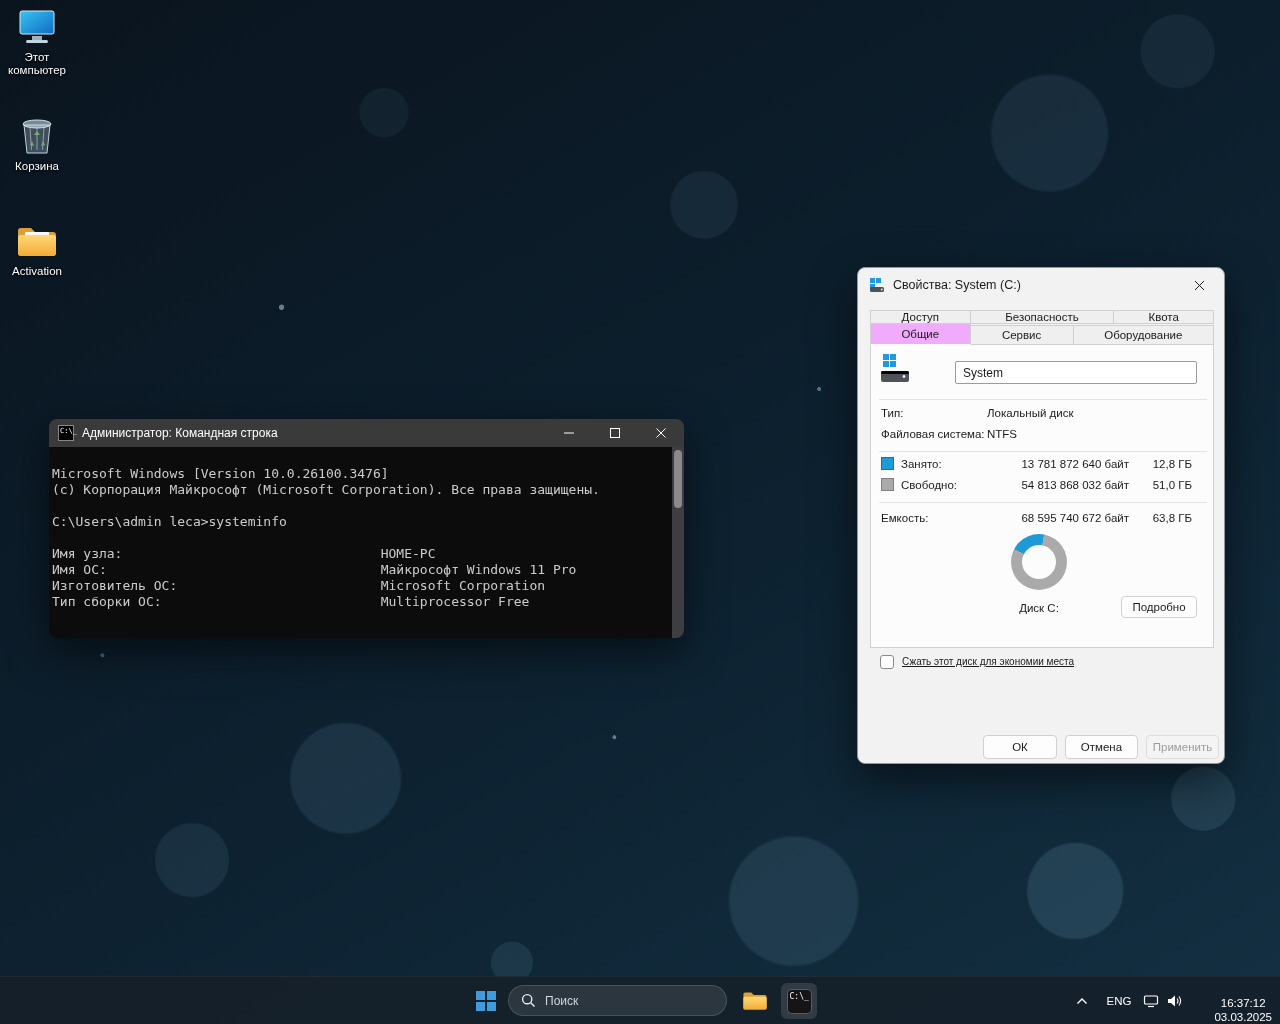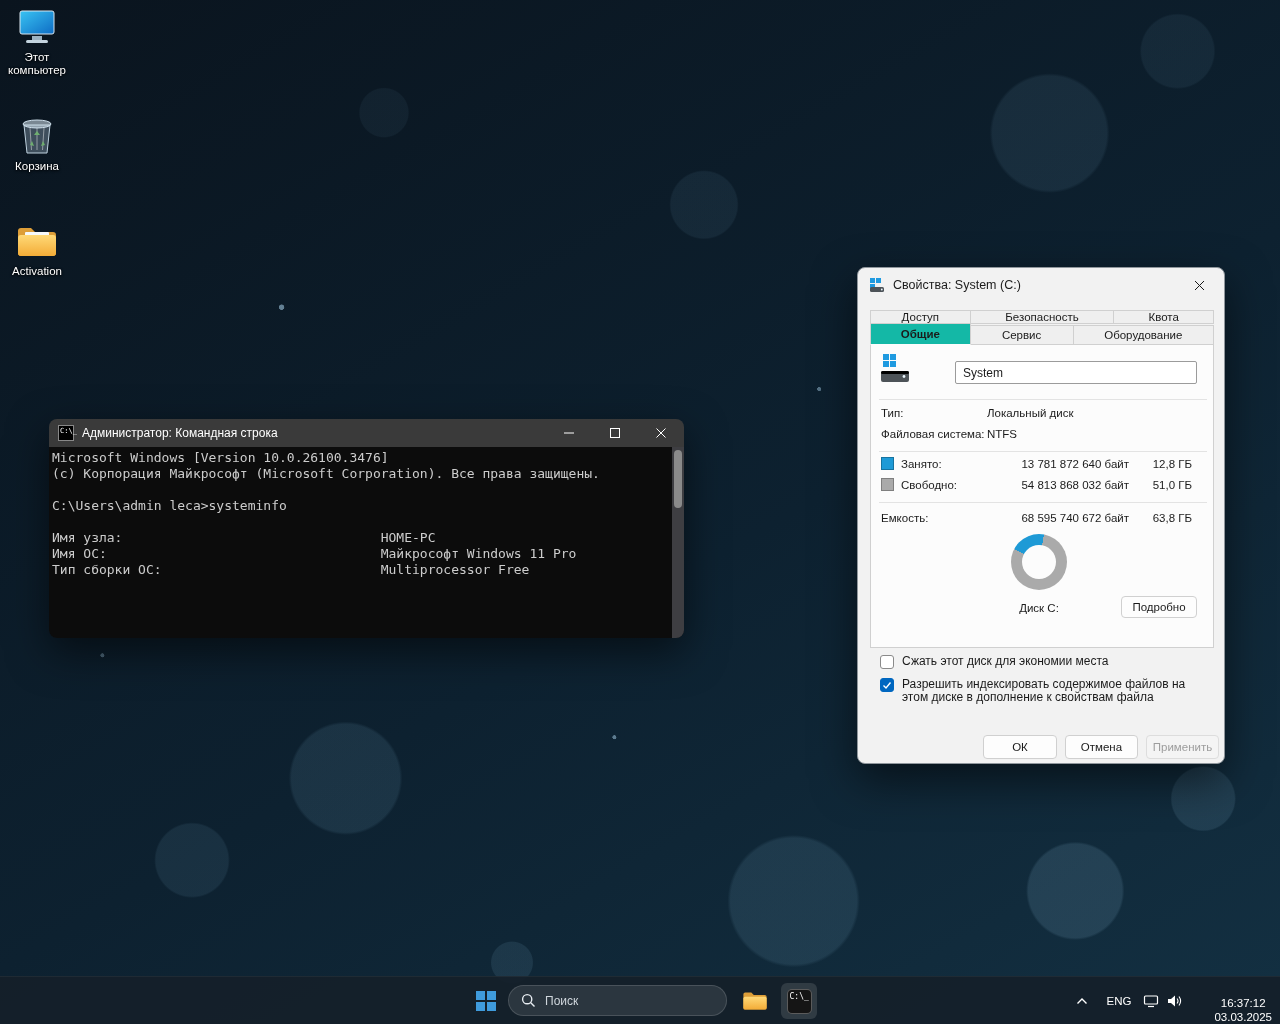--- a/index.html
+++ b/index.html
@@ -38,40 +38,40 @@
   
   #cmd{ position:absolute; left:49px; top:419px; width:635px; height:219px; border-radius:8px; overflow:hidden;
         box-shadow:0 14px 40px rgba(0,0,0,.55); }
   #cmd-titlebar{ height:28px; background:#3a3a3a; display:flex; align-items:center; color:#fff; font-size:12px; }
   #cmd-app-icon{ width:16px; height:16px; margin:0 8px 0 9px; background:#000; border:1px solid #888;
     color:#fff; font-family:"DejaVu Sans Mono",monospace; font-size:7px; line-height:8px; padding:1px; }
   #cmd-title{ white-space:nowrap; }
   #cmd-controls{ margin-left:auto; display:flex; height:100%; }
   .cmd-ctl{ width:46px; height:28px; display:flex; align-items:center; justify-content:center; }
   #cmd-body{ position:relative; height:191px; background:#0c0c0c; color:#cccccc;
-    font-family:"DejaVu Sans Mono",monospace; font-size:13px; line-height:16px; padding:3px 16px 3px 3px; }
+    font-family:"DejaVu Sans Mono",monospace; font-size:13px; line-height:16px; padding:19px 16px 3px 3px; }
   .cmd-line{ white-space:pre; }
   #cmd-scrollbar{ position:absolute; right:0; top:0; width:12px; height:100%; background:#3e3e42; }
   #cmd-scroll-thumb{ position:absolute; left:2px; top:3px; width:8px; height:58px; background:#8a8a8a; border-radius:4px; }
 
   
   #dlg{ position:absolute; left:857px; top:267px; width:368px; height:497px; background:#f2f2f2;
         border:1px solid #8f969c; border-radius:8px; box-shadow:0 16px 44px rgba(0,0,0,.55);
         color:#1b1b1b; font-size:12px; }
   #dlg-titlebar{ height:34px; display:flex; align-items:center; padding:0 8px 0 11px; }
   #dlg-title{ font-size:12.5px; margin-left:8px; }
   #dlg-close{ margin-left:auto; width:34px; height:26px; display:flex; align-items:center; justify-content:center; border-radius:4px; }
 
   .tabrow{ position:absolute; left:12px; width:344px; display:flex; }
   #tabs-back{ top:40px; height:18px;align-items:center; }
   #tabs-front{ top:57px; height:20px; z-index:2; }
   .tab{ background:#efefef; border:1px solid #d0d0d0; display:flex; align-items:center; justify-content:center;
         font-size:11.5px; margin-left:-1px; white-space:nowrap; }
   .tab:first-child{ margin-left:0; }
-  .tab.active{ background:#14b8a6; border-bottom-color:#fcfcfc; height:22px; margin-top:-2px; z-index:3;font-weight:bold; }
+  .tab.active{ background:#f0abfc; border-bottom-color:#fcfcfc; height:22px; margin-top:-2px; z-index:3; }
 
   #page{ position:absolute; left:12px; top:76px; width:344px; height:304px; background:#fcfcfc;
          border:1px solid #d0d0d0; z-index:1; }
   .abs{ position:absolute; }
   .sep{ position:absolute; left:8px; width:328px; height:1px; background:#e3e3e3; }
   #name-input{ position:absolute; left:84px; top:16px; width:242px; height:23px; border:1px solid #9b9b9b;
                border-radius:2px; font-size:12px; padding:0 7px; font-family:"Liberation Sans",sans-serif; color:#1b1b1b; background:#fff; }
   .rowlbl{ position:absolute; left:10px; font-size:11.5px; }
   .rowval{ position:absolute; left:116px; font-size:11.5px; }
   .swatch{ position:absolute; left:10px; width:13px; height:13px; border:1px solid rgba(0,0,0,.25); }
@@ -82,21 +82,21 @@
   #donut{ position:absolute; left:140px; top:189px; width:56px; height:56px; border-radius:50%; }
   #donut::after{ content:''; position:absolute; inset:11px; border-radius:50%; background:#fcfcfc; }
   #disk-label{ position:absolute; left:128px; top:257px; width:80px; text-align:center; font-size:11.5px; }
   #details-btn{ position:absolute; left:250px; top:251px; width:76px; height:22px; background:#fdfdfd;
     border:1px solid #d0d0d0; border-radius:4px; font-size:11.5px; display:flex; align-items:center; justify-content:center; }
 
   .cb-row{ position:absolute; left:22px; display:flex; gap:8px; align-items:flex-start; }
   .cb-box{ width:14px; height:14px; border:1px solid #8a8a8a; border-radius:3px; background:#fff; flex:0 0 auto;
            display:flex; align-items:center; justify-content:center; }
   .cb-box.checked{ background:#0067c0; border-color:#0067c0; }
-  .cb-lbl{ font-size:12px; line-height:13px; max-width:298px; }
+  .cb-lbl{ font-size:10px; line-height:13px; max-width:298px;text-decoration:underline; }
 
   .dlg-btn{ position:absolute; top:467px; height:24px; background:#fdfdfd; border:1px solid #d0d0d0;
     border-radius:4px; font-size:11.5px; display:flex; align-items:center; justify-content:center; }
   .dlg-btn.disabled{ color:#9d9d9d; background:#f4f4f4; border-color:#dddddd; }
 
   
   #taskbar{ position:absolute; left:0; bottom:0; width:1280px; height:48px; background:rgba(21,31,41,0.92);
             border-top:1px solid rgba(255,255,255,0.05); }
   .tb-item{ position:absolute; top:6px; width:36px; height:36px; border-radius:6px;
             display:flex; align-items:center; justify-content:center; }
@@ -182,20 +182,21 @@
     </div>
     <div id="cmd-body">
       <div>
           <div class="cmd-line">Microsoft Windows [Version 10.0.26100.3476]</div>
           <div class="cmd-line">(c) Корпорация Майкрософт (Microsoft Corporation). Все права защищены.</div>
           <div class="cmd-line">&nbsp;</div>
           <div class="cmd-line">C:\Users\admin leca&gt;systeminfo</div>
           <div class="cmd-line">&nbsp;</div>
           <div class="cmd-line">Имя узла:                                 HOME-PC</div>
           <div class="cmd-line">Имя ОС:                                   Майкрософт Windows 11 Pro</div>
+          <div class="cmd-line">Изготовитель ОС:                          Microsoft Corporation</div>
           <div class="cmd-line">Тип сборки ОС:                            Multiprocessor Free</div>
         </div>
       <div id="cmd-scrollbar">
         <div id="cmd-scroll-thumb"></div>
       </div>
     </div>
   </div>
 
   <div id="dlg">
     <div id="dlg-titlebar">
@@ -263,28 +264,20 @@
       <div class="gb" style="top:167px">63,8 ГБ</div>
 
       <div id="donut" style="background: conic-gradient(from -62deg, rgb(30, 154, 214) 0deg, rgb(30, 154, 214) 72.4deg, rgb(170, 170, 170) 72.4deg, rgb(170, 170, 170) 360deg);"></div>
       <div id="disk-label">Диск C:</div>
       <div id="details-btn">Подробно</div>
     </div>
 
     <div class="cb-row" style="top:387px">
       <div class="cb-box"></div>
       <div class="cb-lbl">Сжать этот диск для экономии места</div>
-    </div>
-    <div class="cb-row" style="top:410px">
-      <div class="cb-box checked">
-        <svg width="10" height="10" viewBox="0 0 10 10">
-          <path d="M1.5 5.5 L4 8 L8.5 2.5" stroke="#fff" stroke-width="1.4" fill="none"></path>
-        </svg>
-      </div>
-      <div class="cb-lbl">Разрешить индексировать содержимое файлов на этом диске в дополнение к свойствам файла</div>
     </div>
 
     <div class="dlg-btn" style="left:125px;width:74px">ОК</div>
     <div class="dlg-btn" style="left:207px;width:73px">Отмена</div>
     <div class="dlg-btn disabled" style="left:288px;width:73px">Применить</div>
   </div>
 
   <div id="taskbar">
     <div class="tb-item" style="left:468px">
       <svg width="20" height="20" viewBox="0 0 20 20">

